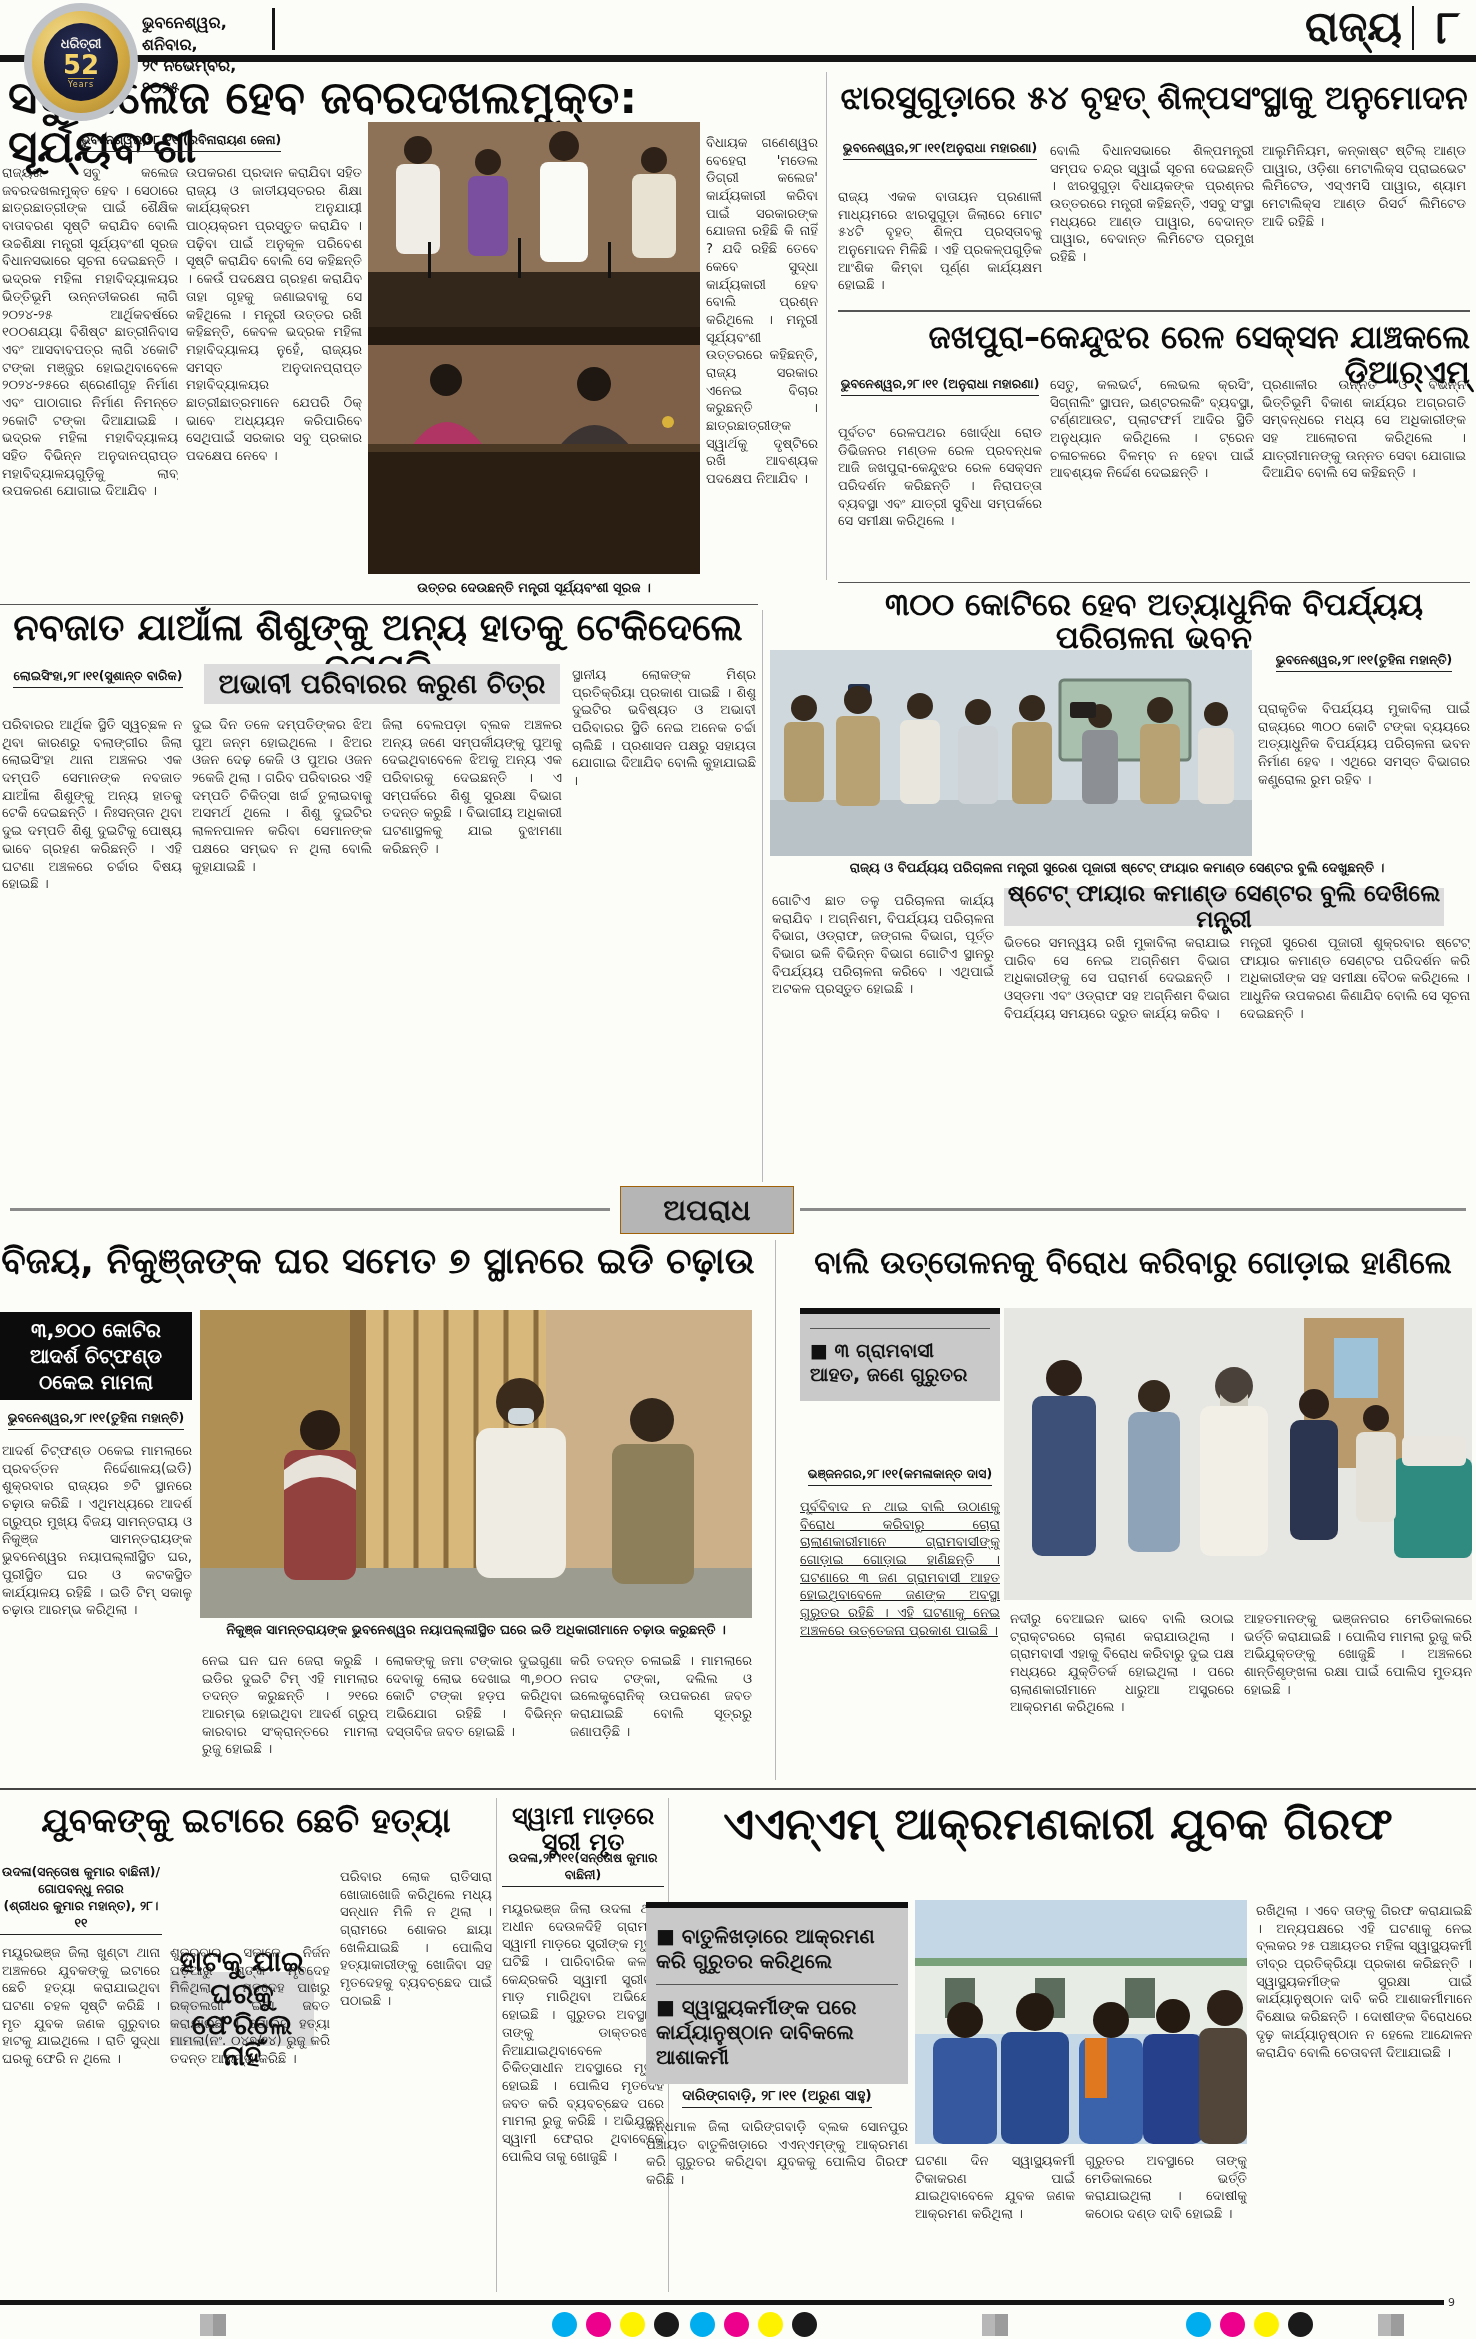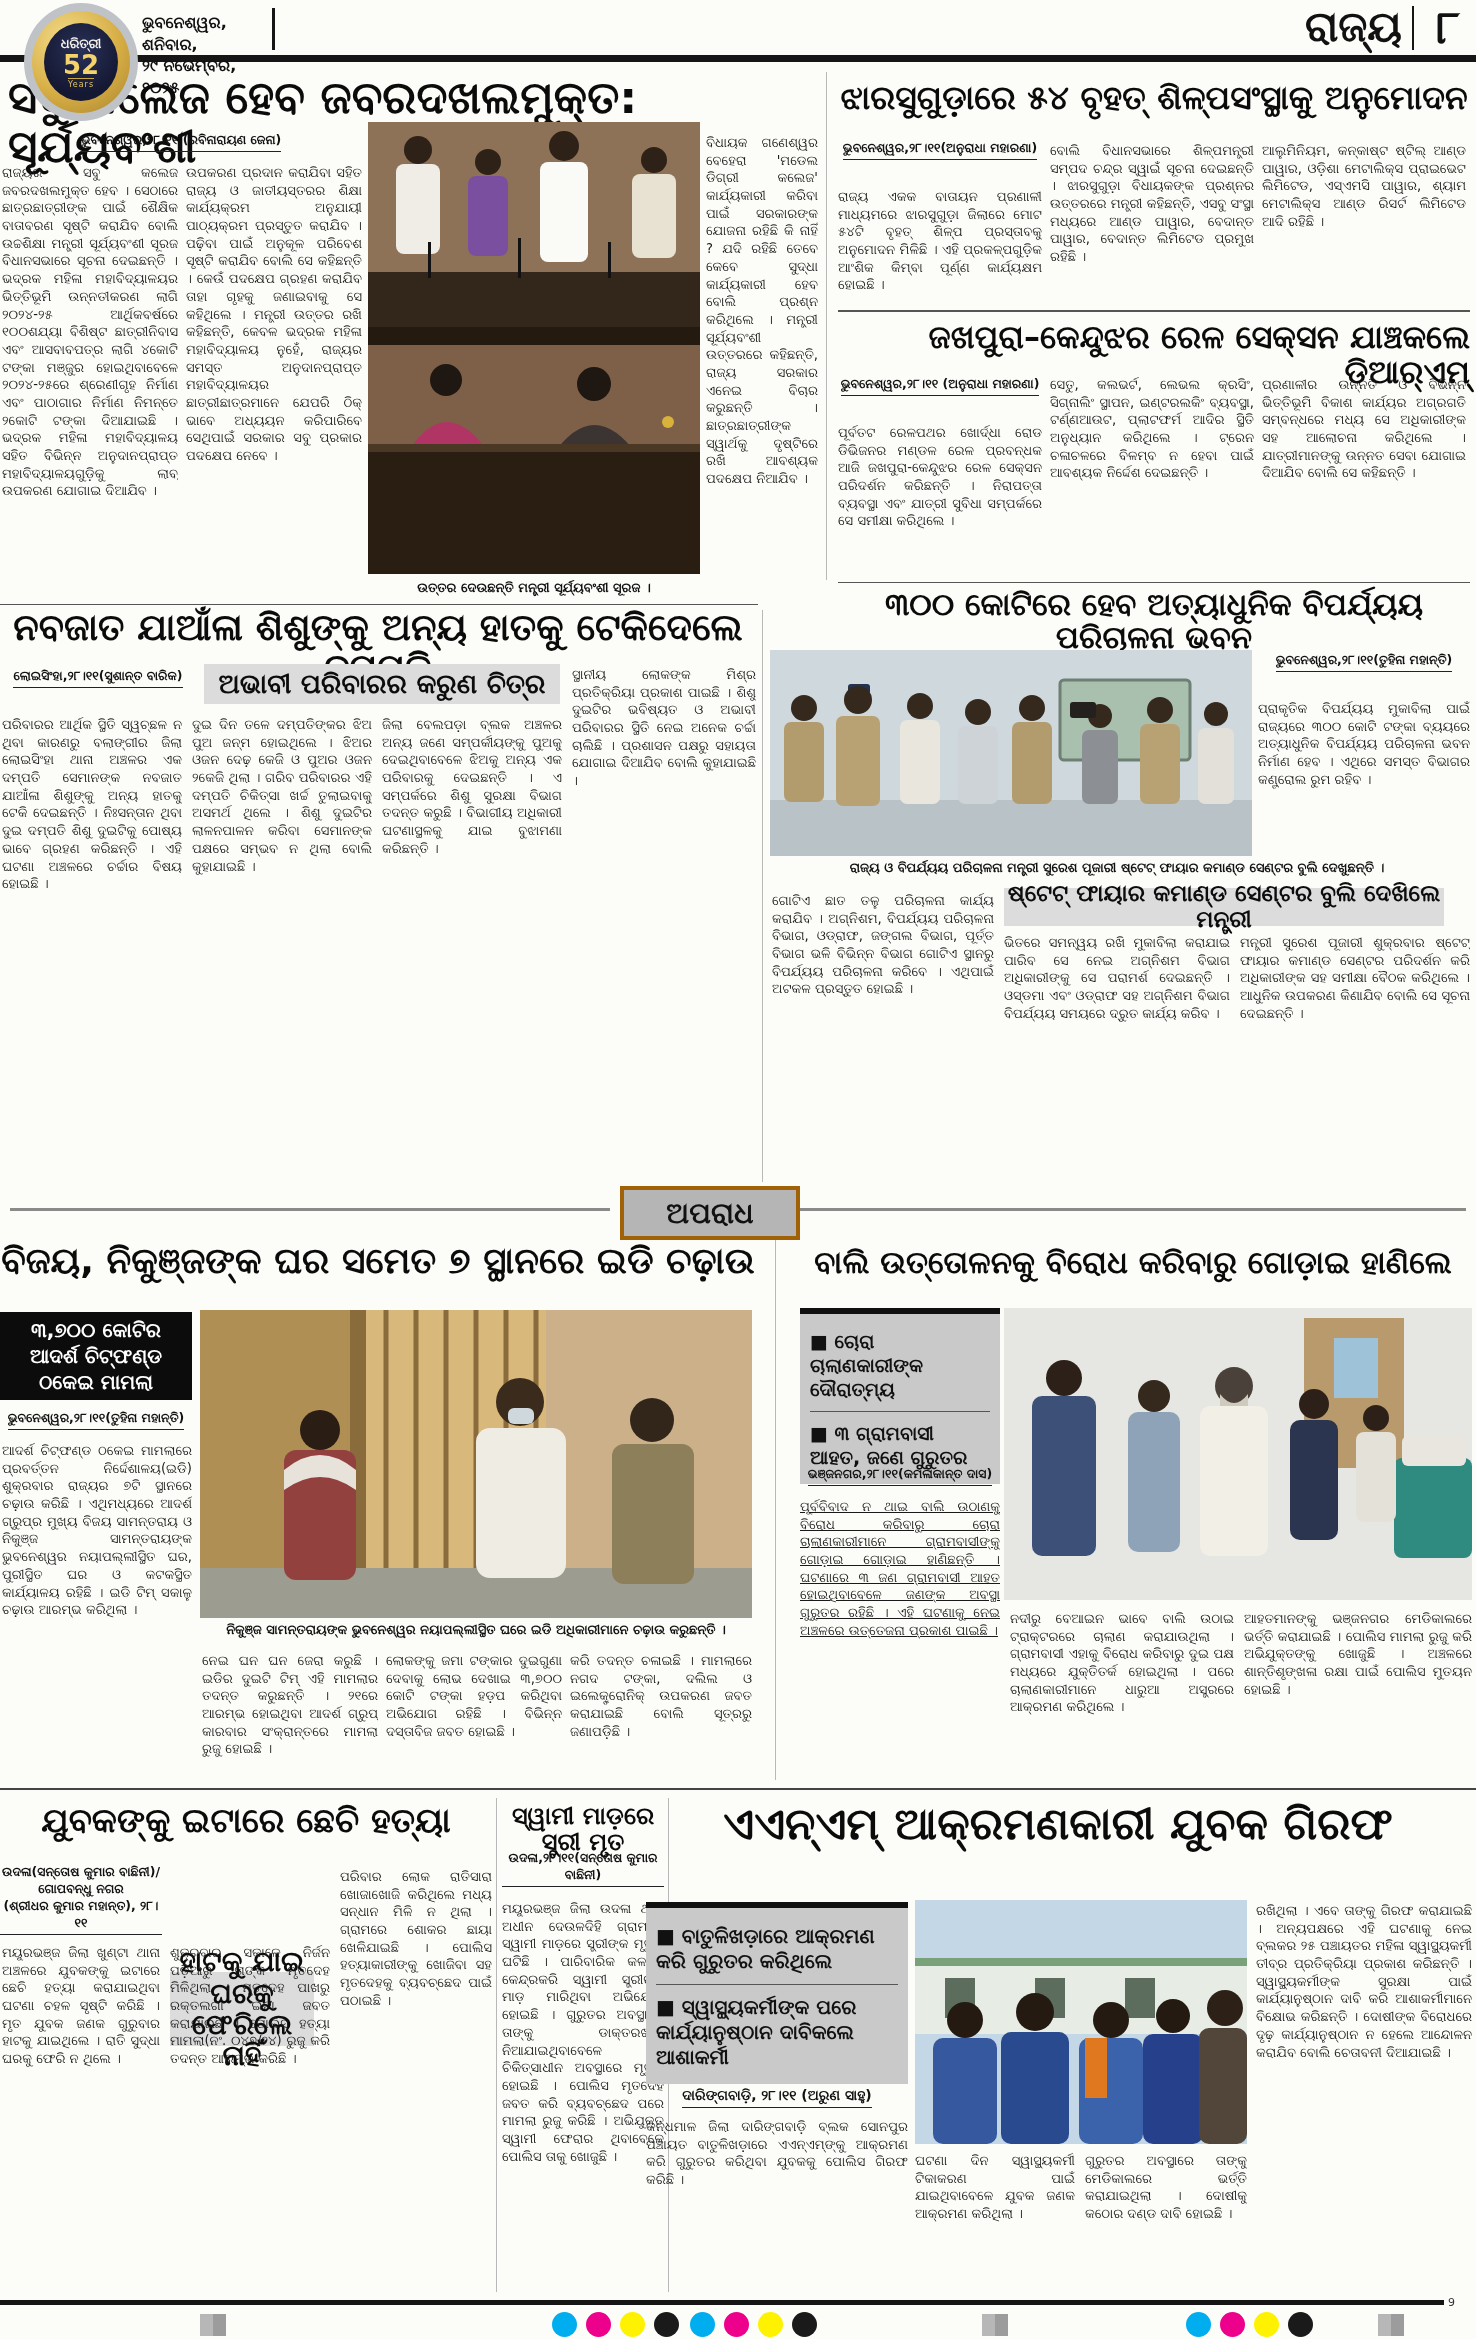--- a/index.html
+++ b/index.html
@@ -38,21 +38,21 @@
   .logo-paper{color:#f5f2ea;font-size:13px;font-weight:bold;}
   .logo-52{color:#f4d36a;font-size:26px;font-weight:bold;line-height:1;}
   .logo-years{color:#e6c565;font-size:8px;letter-spacing:1px;border-top:1px solid #c9a93f;padding-top:1px;}
   .mast-date{position:absolute;left:142px;top:12px;width:126px;font-weight:bold;font-size:16px;line-height:1.35;}
   .mast-div{position:absolute;left:272px;top:8px;width:3px;height:42px;background:#161616;}
   .mast-section{position:absolute;left:1262px;top:2px;width:140px;font-size:42px;font-weight:bold;text-align:right;}
   .mast-sec-div{position:absolute;left:1412px;top:6px;width:2px;height:44px;background:#161616;}
   .mast-page{position:absolute;left:1424px;top:0;width:48px;font-size:46px;font-weight:bold;text-align:center;}
   
   .crime-label{position:absolute;left:620px;top:1186px;width:172px;height:46px;background:#b5b5b5;
-               border:4px solid #a16207;font-size:29px;font-weight:bold;display:flex;align-items:center;justify-content:center;}
+               border:1px solid #a16207;font-size:29px;font-weight:bold;display:flex;align-items:center;justify-content:center;}
   
   #regstrip{position:absolute;left:0;top:2312px;width:1476px;height:26px;}
   .reg-gray{position:absolute;top:2px;width:26px;height:22px;background:linear-gradient(90deg,#b7b7b7 50%,#9c9c9c 50%);}
   .reg-dot{position:absolute;top:0;width:25px;height:25px;border-radius:50%;}
   .sheet-mark{position:absolute;left:1448px;top:2296px;font-size:11px;color:#333;}
 </style>
 </head>
 <body>
 
 <div id="page">
@@ -222,21 +222,20 @@
     <div class="abs body-col" style="left:202px;top:1652px;width:176px;height:126px;">ନେଇ ଘନ ଘନ ଜେରା କରୁଛି । ଇଡିର ଦୁଇଟି ଟିମ୍ ଏହି ମାମଲାର ତଦନ୍ତ କରୁଛନ୍ତି । ୨୧ରେ ଆରମ୍ଭ ହୋଇଥିବା ଆଦର୍ଶ ଗ୍ରୁପ୍ କାରବାର ସଂକ୍ରାନ୍ତରେ ମାମଲା ରୁଜୁ ହୋଇଛି ।</div>
     <div class="abs body-col" style="left:386px;top:1652px;width:176px;height:126px;">ଲୋକଙ୍କୁ ଜମା ଟଙ୍କାର ଦୁଇଗୁଣା ଦେବାକୁ ଲୋଭ ଦେଖାଇ ୩,୭୦୦ କୋଟି ଟଙ୍କା ହଡ଼ପ କରିଥିବା ଅଭିଯୋଗ ରହିଛି । ବିଭିନ୍ନ ଦସ୍ତାବିଜ ଜବତ ହୋଇଛି ।</div>
     <div class="abs body-col" style="left:570px;top:1652px;width:182px;height:126px;">କରି ତଦନ୍ତ ଚଳାଇଛି । ମାମଲାରେ ନଗଦ ଟଙ୍କା, ଦଲିଲ ଓ ଇଲେକ୍ଟ୍ରୋନିକ୍ ଉପକରଣ ଜବତ କରାଯାଇଛି ବୋଲି ସୂତ୍ରରୁ ଜଣାପଡ଼ିଛି ।</div>
   </div>
 
   <div class="vrule" style="left:775px;top:1240px;height:540px;"></div>
 
   <div>
     <div class="abs headline" style="left:795px;top:1246px;width:676px;font-size:31px;text-align:center;">ବାଲି ଉତ୍ତୋଳନକୁ ବିରୋଧ କରିବାରୁ ଗୋଡ଼ାଇ ହାଣିଲେ</div>
     <div class="bulletbox abs" style="left:800px;top:1308px;width:200px;">
-      <div class="item">■ ଚୋରା ଚାଲାଣକାରୀଙ୍କ ଦୌରାତ୍ମ୍ୟ</div>
       <div class="sep"></div>
       <div class="item">■ ୩ ଗ୍ରାମବାସୀ ଆହତ, ଜଣେ ଗୁରୁତର</div>
     </div>
     <div class="abs dateline" style="left:800px;top:1466px;width:200px;"><span class="u">ଭଞ୍ଜନଗର,୨୮।୧୧(କମଳାକାନ୍ତ ଦାସ)</span></div>
     <div class="abs body-col" style="left:800px;top:1498px;width:200px;height:280px;text-decoration:underline;">ପୂର୍ବବିବାଦ ନ ଥାଇ ବାଲି ଉଠାଣକୁ ବିରୋଧ କରିବାରୁ ଚୋରା ଚାଲାଣକାରୀମାନେ ଗ୍ରାମବାସୀଙ୍କୁ ଗୋଡ଼ାଇ ଗୋଡ଼ାଇ ହାଣିଛନ୍ତି । ଘଟଣାରେ ୩ ଜଣ ଗ୍ରାମବାସୀ ଆହତ ହୋଇଥିବାବେଳେ ଜଣଙ୍କ ଅବସ୍ଥା ଗୁରୁତର ରହିଛି । ଏହି ଘଟଣାକୁ ନେଇ ଅଞ୍ଚଳରେ ଉତ୍ତେଜନା ପ୍ରକାଶ ପାଇଛି ।</div>
     <div class="photo" style="left:1004px;top:1308px;width:468px;height:292px;">
       <svg viewBox="0 0 468 292" preserveAspectRatio="none">
         <rect width="468" height="292" fill="#e6e6e2"></rect>
         <rect x="300" y="10" width="100" height="150" fill="#b99a6d"></rect>
         <rect x="330" y="30" width="44" height="60" fill="#9ec3d8"></rect>

